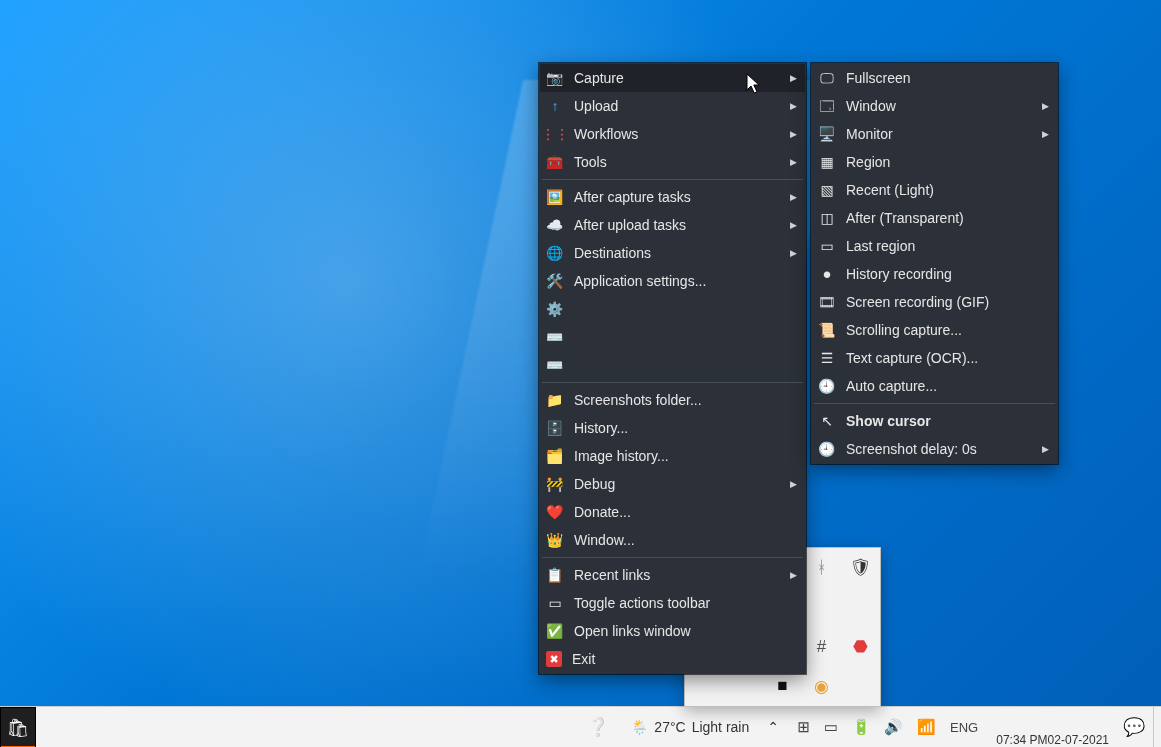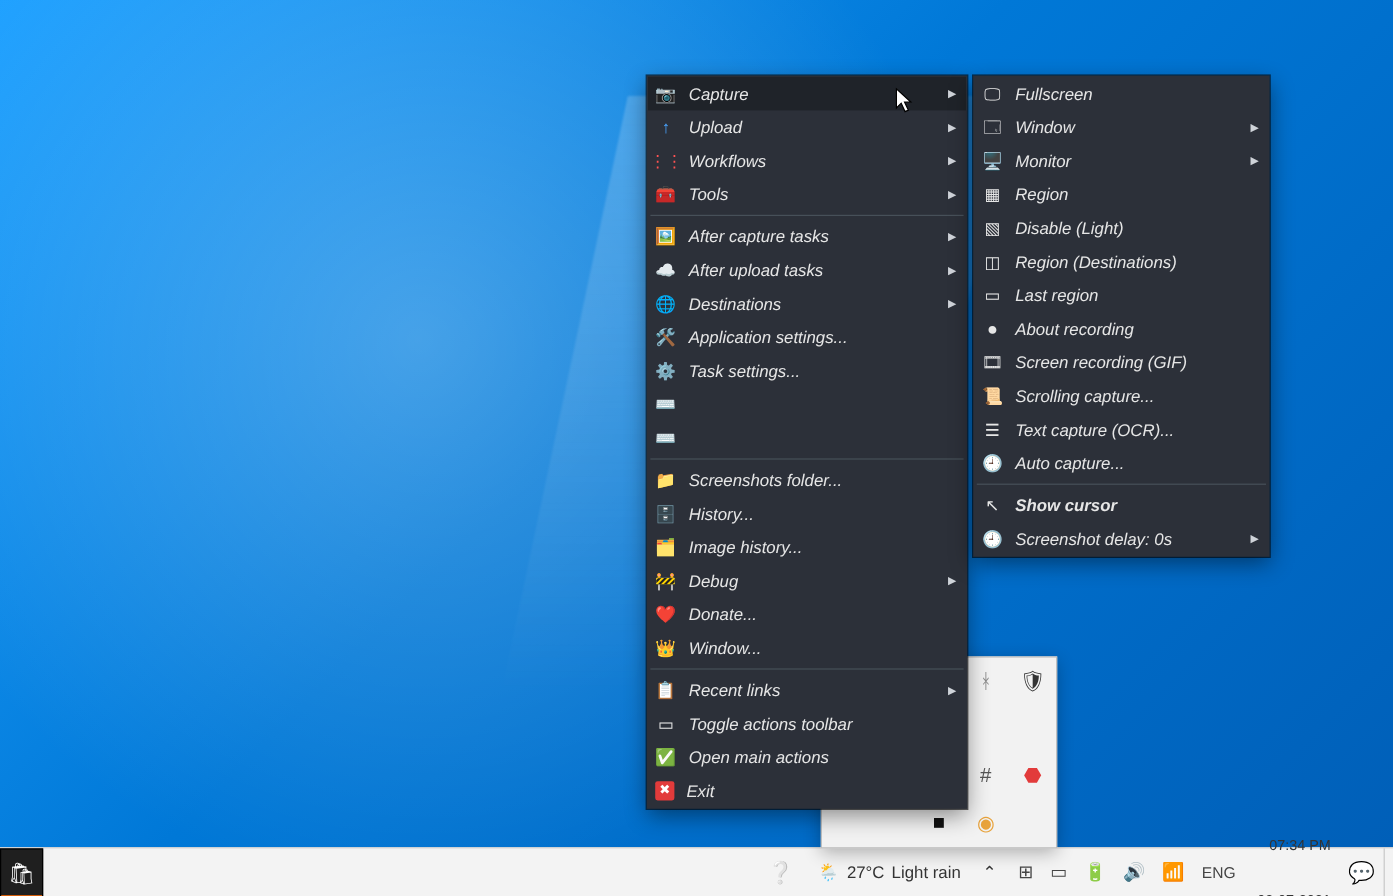--- a/index.html
+++ b/index.html
@@ -48,21 +48,21 @@
     align-items: center;
     height: 28px;
     padding: 0 8px 0 6px;
     gap: 10px;
     cursor: default;
     position: relative;
   }
   .menu .item.highlight {
     background:#1f2329;
   }
-  .menu .item .label { flex: 1; white-space: nowrap; font-style: italic; }
+  .menu .item .label { flex: 1; white-space: nowrap; }
   .menu .item.bold .label { font-weight:700; }
   .menu .sep {
     height: 1px;
     background: #475059;
     margin: 3px 2px;
   }
   .menu .item .chev {
     font-size: 9px;
     color:#cfd3d9;
   }
@@ -142,22 +142,22 @@
     position:absolute;left:0;right:0;bottom:-1px;height:3px;background:#ff6a00;
   }
   .weather{
     display:flex;align-items:center;gap:6px;padding:0 10px;font-size:14px;
   }
   .taskSpacer{flex:1;}
   .sysTray{
     display:flex;align-items:center;gap:14px;padding:0 10px;font-size:15px;color:#444;
   }
   .clock{
-    display:flex;flex-direction:column;align-items:flex-end;justify-content:center;
-    font-size:12px;line-height:14px;padding:0 8px;color:#333;gap:32px;
+    display:flex;flex-direction:row;align-items:flex-end;justify-content:center;
+    font-size:12px;line-height:14px;padding:0 8px;color:#333;
   }
   .clock span{white-space:nowrap;}
   .showDesktopHandle{width:7px;border-left:1px solid #c8c8c8;}
 
 </style>
 </head>
 <body>
 
 <div class="desktop">
   <div class="beam b1"></div>
@@ -201,21 +201,20 @@
       <span class="ico">🌐</span>
       <span class="label">Destinations</span>
       <span class="chev">▶</span>
     </div>
     <div class="item">
       <span class="ico">🛠️</span>
       <span class="label">Application settings...</span>
     </div>
     <div class="item">
       <span class="ico">⚙️</span>
-      <span class="label">Task settings...</span>
     </div>
     <div class="item">
       <span class="ico">⌨️</span>
     </div>
     <div class="item">
       <span class="ico">⌨️</span>
     </div>
     <div class="sep"></div>
     <div class="item">
       <span class="ico">📁</span>
@@ -247,21 +246,21 @@
       <span class="ico">📋</span>
       <span class="label">Recent links</span>
       <span class="chev">▶</span>
     </div>
     <div class="item">
       <span class="ico">▭</span>
       <span class="label">Toggle actions toolbar</span>
     </div>
     <div class="item">
       <span class="ico">✅</span>
-      <span class="label">Open main actions</span>
+      <span class="label">Open links window</span>
     </div>
     <div class="item">
       <span class="ico" style="color: rgb(255, 255, 255); background: rgb(226, 59, 59); border-radius: 2px; width: 16px; height: 16px; font-size: 11px;">✖</span>
       <span class="label">Exit</span>
     </div>
   </div>
 
 <div class="menu sub" id="subMenu" style="left:811px; top:63px; z-index:41;">
     <div class="item">
       <span class="ico">🖵</span>
@@ -276,33 +275,33 @@
       <span class="ico">🖥️</span>
       <span class="label">Monitor</span>
       <span class="chev">▶</span>
     </div>
     <div class="item">
       <span class="ico">▦</span>
       <span class="label">Region</span>
     </div>
     <div class="item">
       <span class="ico">▧</span>
-      <span class="label">Disable (Light)</span>
+      <span class="label">Recent (Light)</span>
     </div>
     <div class="item">
       <span class="ico">◫</span>
-      <span class="label">Region (Destinations)</span>
+      <span class="label">After (Transparent)</span>
     </div>
     <div class="item">
       <span class="ico">▭</span>
       <span class="label">Last region</span>
     </div>
     <div class="item">
       <span class="ico">⏺</span>
-      <span class="label">About recording</span>
+      <span class="label">History recording</span>
     </div>
     <div class="item">
       <span class="ico">🎞</span>
       <span class="label">Screen recording (GIF)</span>
     </div>
     <div class="item">
       <span class="ico">📜</span>
       <span class="label">Scrolling capture...</span>
     </div>
     <div class="item">

